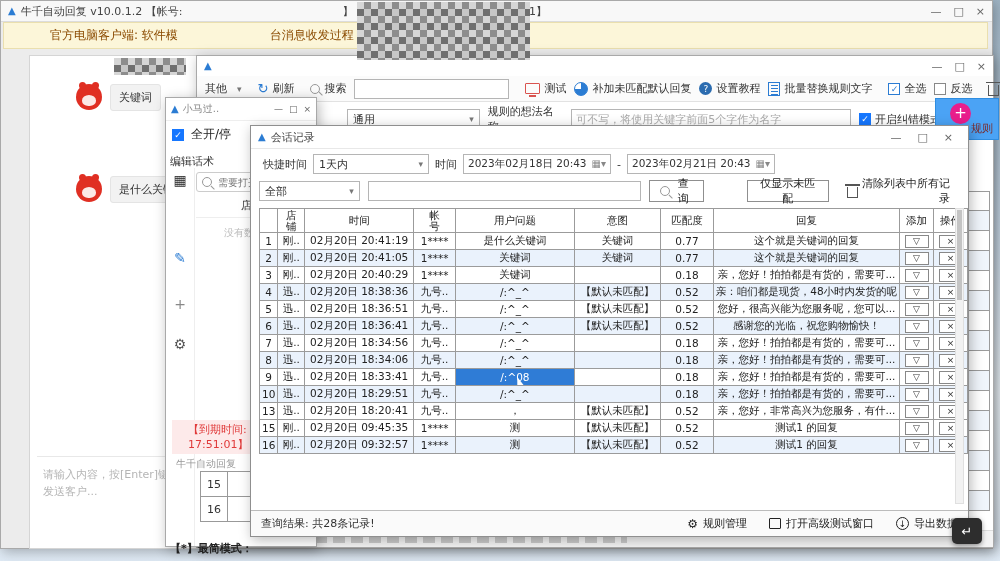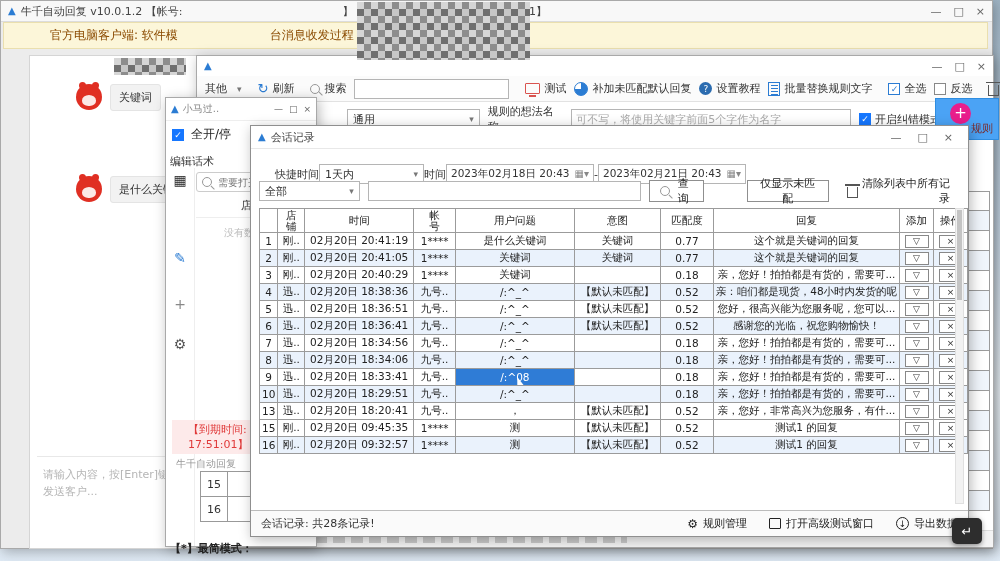--- a/index.html
+++ b/index.html
@@ -81,21 +81,21 @@
   #pony-expiry{position:absolute;left:6px;top:322px;width:134px;background:#fdeaea;color:#e03a3a;font-size:11px;line-height:15px;padding:2px 16px;box-sizing:border-box;}
   #pony-brand{position:absolute;left:10px;top:359px;font-size:10px;color:#999;}
   #pony-mini-table{position:absolute;left:34px;top:373px;width:112px;border:1px solid #999;border-bottom:none;}
   .mini-row{display:flex;height:24px;border-bottom:1px solid #999;font-size:11px;}
   .mini-row .mno{width:26px;border-right:1px solid #999;display:flex;align-items:center;justify-content:center;color:#333;}
   .mini-row .mname{flex:1;display:flex;align-items:center;justify-content:center;color:#222;font-weight:bold;}
   #pony-note{position:absolute;left:4px;top:428px;font-size:11px;color:#222;font-weight:bold;white-space:nowrap;margin-top:15px;}
   
   #session-window{left:250px;top:125px;width:717px;height:410px;z-index:4;border-color:#8f8f8f;}
   #session-title{height:22px;border-bottom:1px solid #e8e8e8;}
-  #sess-f1{position:absolute;left:24px;top:27px;right:8px;height:22px;display:flex;align-items:center;font-size:11px;margin-top:10px;}
+  #sess-f1{position:absolute;left:12px;top:27px;right:8px;height:22px;display:flex;align-items:center;gap:6px;font-size:11px;}
   #sess-f2{position:absolute;left:8px;top:53px;right:8px;height:24px;display:flex;align-items:center;gap:8px;font-size:11px;}
   .datebox{display:inline-flex;align-items:center;justify-content:space-between;border:1px solid #b5b5b5;height:20px;padding:0 4px;font-size:10.5px;box-sizing:border-box;gap:4px;}
   #session-table{position:absolute;left:8px;top:82px;border-collapse:collapse;table-layout:fixed;}
   #session-table th,#session-table td{border:1px solid #9b9b9b;font-size:10.5px;overflow:hidden;white-space:nowrap;text-align:center;padding:0 2px;box-sizing:border-box;}
   #session-table th{white-space:pre-line;line-height:11px;font-weight:normal;height:24px;background:#fff;color:#222;}
   #session-table td{height:17px;color:#222;position:relative;}
   #session-table tr.alt td{background:#eaf2fc;}
   #session-table td.selected{background:#2f7cd6;color:#fff;}
   .mini-btn{width:24px;height:13px;border:1px solid #888;background:#fff;font-size:9px;line-height:10px;text-align:center;display:inline-block;box-sizing:border-box;padding:0;font-family:inherit;color:#333;}
   .mouse-cursor{position:absolute;left:52%;bottom:-7px;width:10px;height:15px;z-index:5;background:#fff;filter:drop-shadow(0 0 1px #5b2fd6);clip-path:polygon(0 0,0 78%,24% 62%,40% 100%,56% 93%,40% 58%,68% 58%);}
@@ -295,21 +295,21 @@
       <span class="logo">▲</span>
       <span>会话记录</span>
       <span class="winctl" style="gap:16px;margin-right:8px;">
         <span>—</span>
         <span>□</span>
         <span>×</span>
       </span>
     </div>
     <div id="sess-f1">
       <span>快捷时间</span>
-      <span class="sel" style="width:105px">
+      <span class="sel" style="width:116px">
         <span>1天内</span>
         <span class="caret">▾</span>
       </span>
       <span>时间</span>
       <span class="datebox" style="width:148px">
         <span>2023年02月18日 20:43</span>
         <span class="icon-cal">▦▾</span>
       </span>
       <span>-</span>
       <span class="datebox" style="width:148px">
@@ -521,21 +521,21 @@
             <td>测试1 的回复</td>
             <td><button class="mini-btn">▽</button></td>
             <td><button class="mini-btn">×</button></td>
           </tr>
         </tbody>
     </table>
     <div id="table-scrollbar">
         <div class="thumb"></div>
       </div>
     <div id="sess-status">
-      <span>会话记录: 共28条记录!</span>
+      <span>查询结果: 共28条记录!</span>
       <span class="grow"></span>
       <span class="footer-item">
         <span class="icon-gear">⚙</span>
         <span>规则管理</span>
       </span>
       <span class="footer-item">
         <span class="icon-frame"></span>
         <span>打开高级测试窗口</span>
       </span>
       <span class="footer-item">

